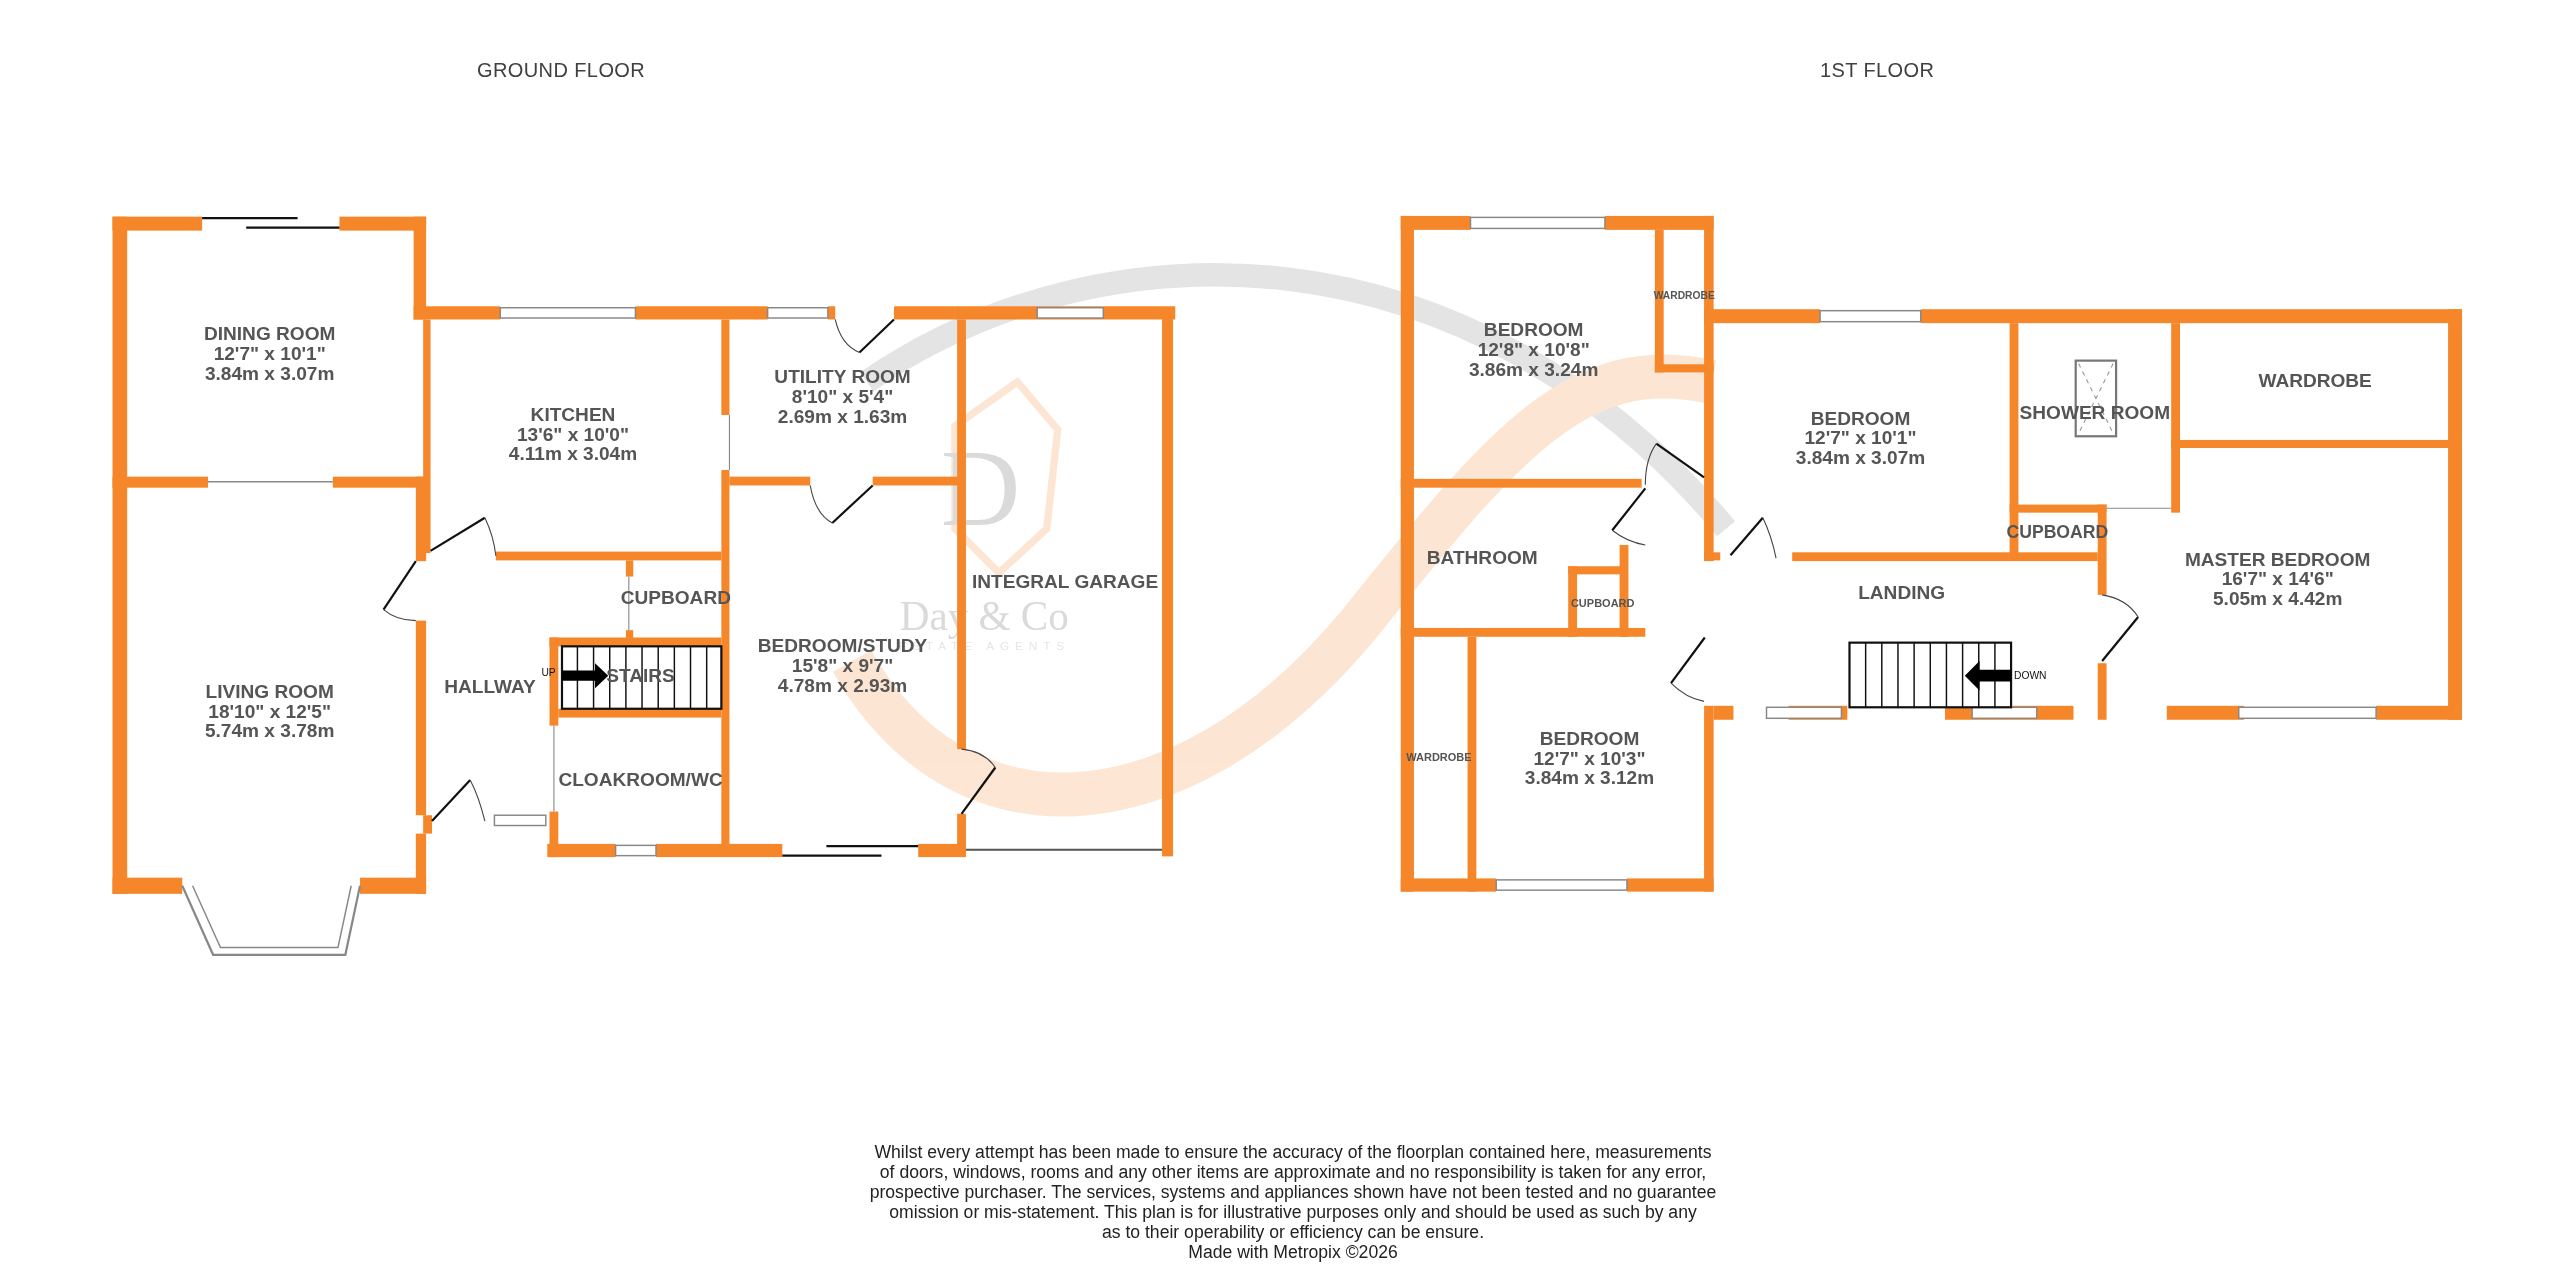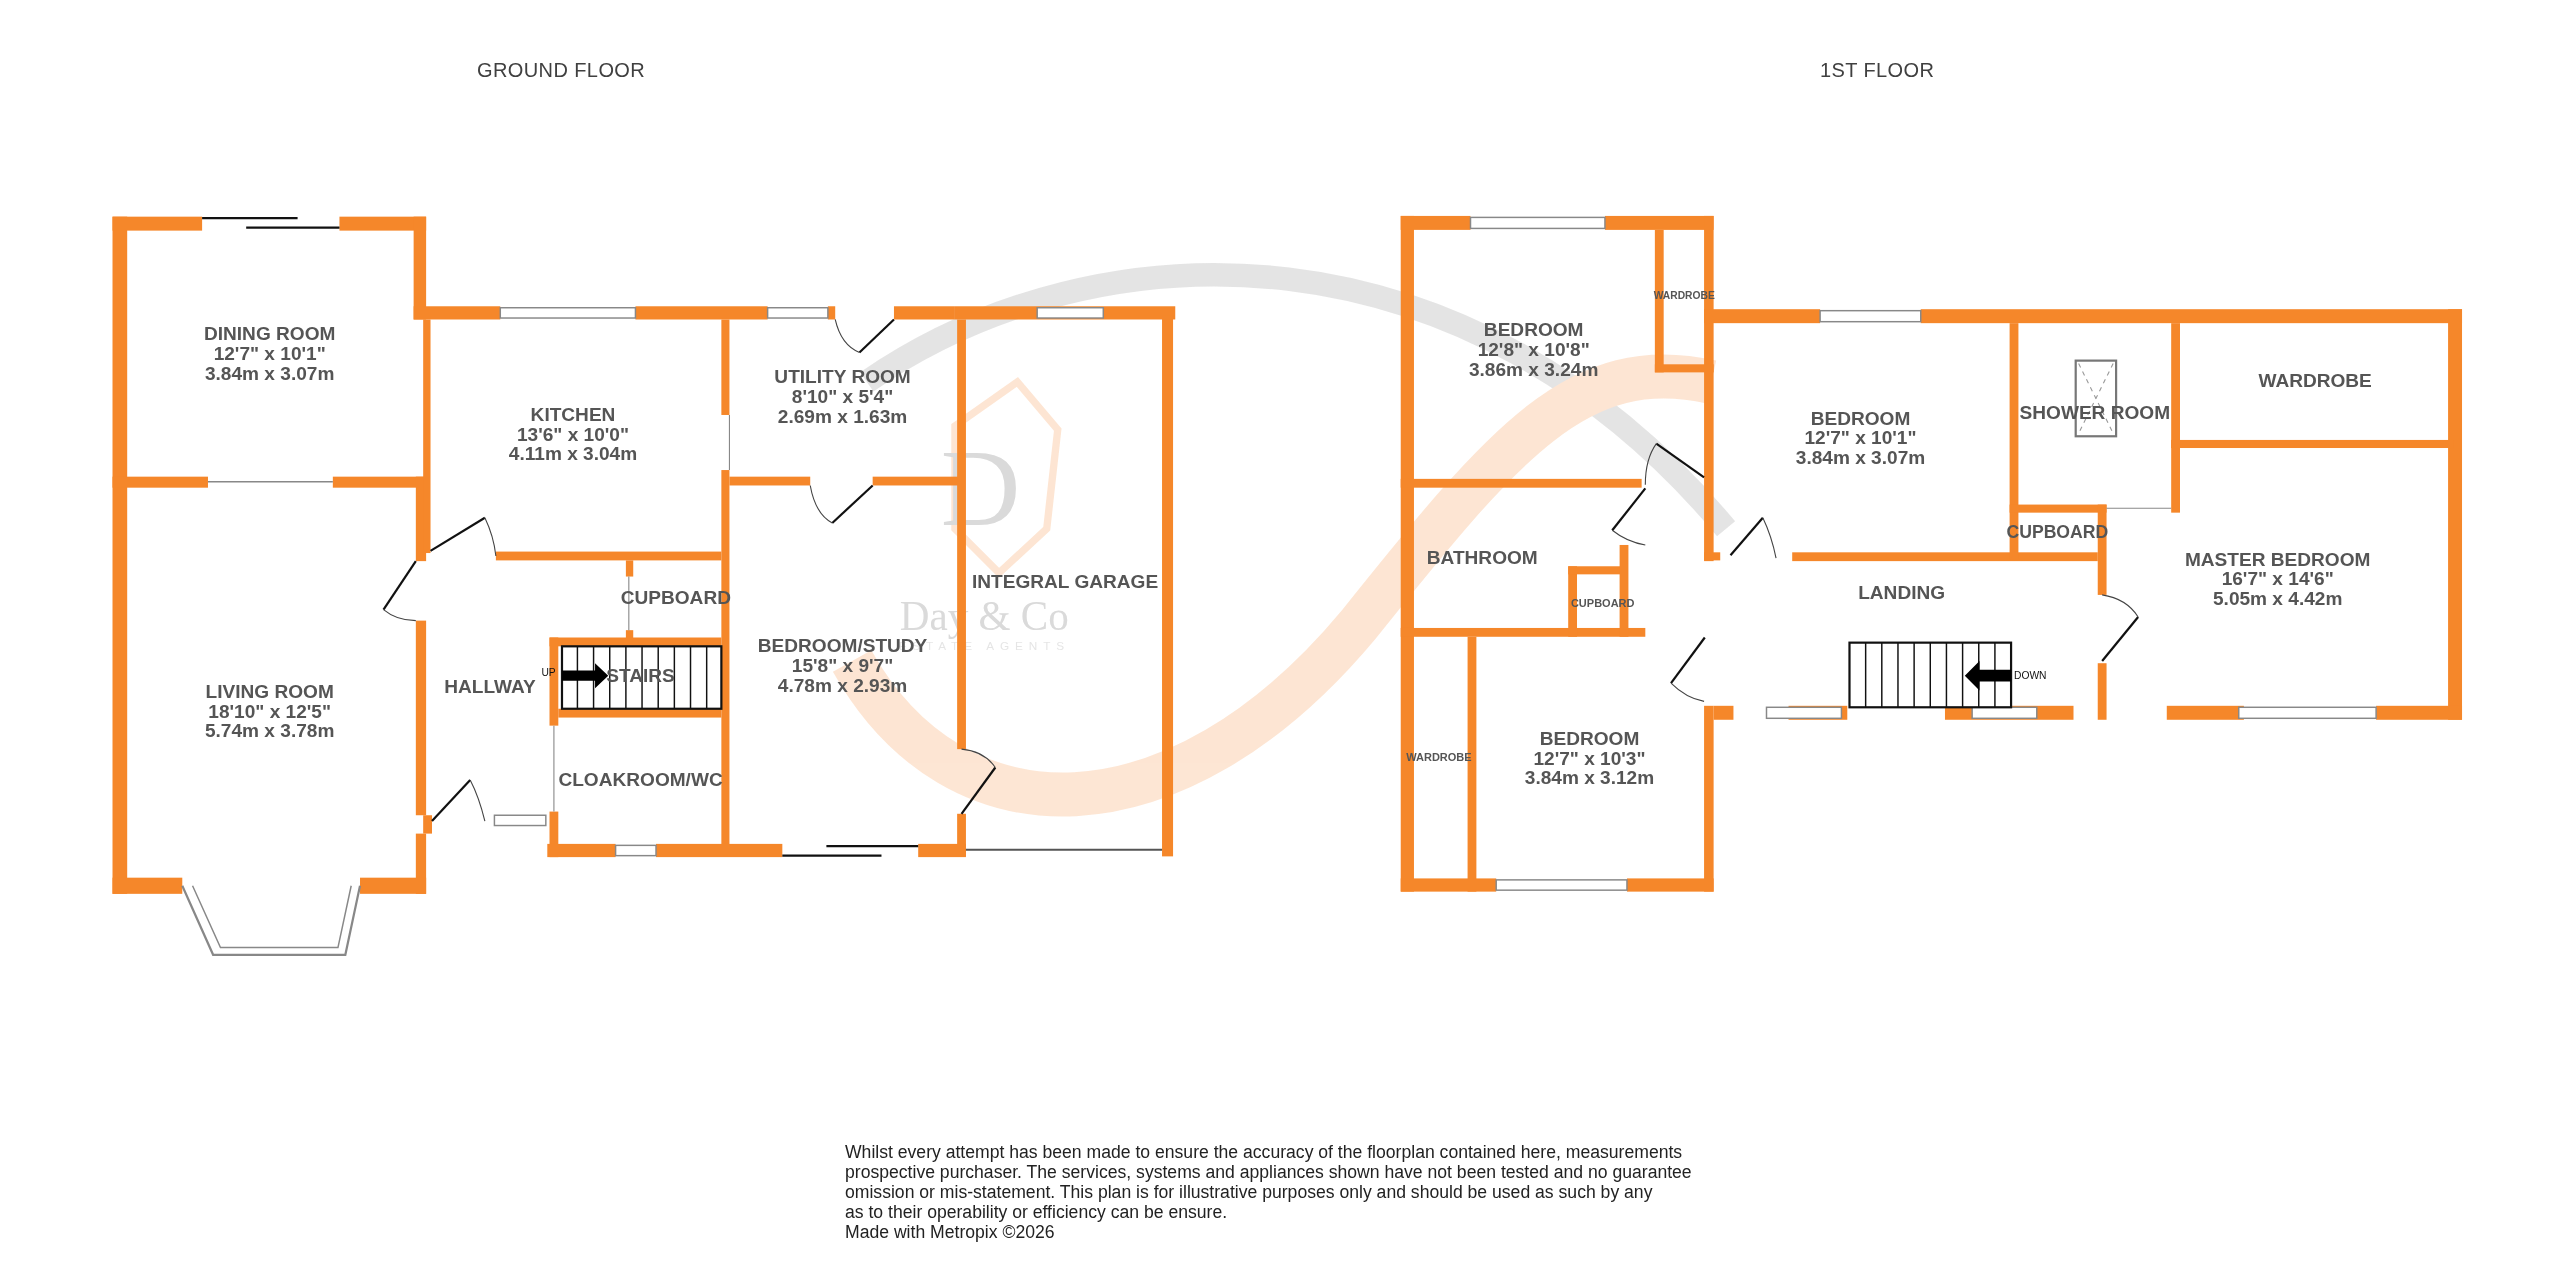--- a/index.html
+++ b/index.html
@@ -1,20 +1,20 @@
 <!DOCTYPE html>
 <html style="font-size:11.8px"><head>
 <meta charset="utf-8">
 <style>
   html, body { margin: 0; padding: 0; background: #ffffff; }
   body { width: 2576px; height: 1264px; overflow: hidden; position: relative; font-family: "Liberation Sans", sans-serif; }
   #plan { position: absolute; left: 0; top: 0; width: 2576px; height: 1264px; }
   .floor-title { position: absolute; top: 59px; font-family: "Liberation Sans", sans-serif; font-size: 20px; color: #404040; letter-spacing: 0.4px; }
   .room-label { font-family: "Liberation Sans", sans-serif; font-weight: bold; fill: #555555; text-anchor: middle; }
-  .disclaimer { position: absolute; left: 845px; top: 1142px; width: 896px; font-family: "Liberation Sans", sans-serif; font-size: 17.6px; line-height: 20px; color: #222222; }
+  .disclaimer { position: absolute; left: 845px; top: 1142px; width: 896px; text-align: center; font-family: "Liberation Sans", sans-serif; font-size: 17.6px; line-height: 20px; color: #222222; }
   .wm-text { font-family: "Liberation Serif", serif; fill: #d6d6d6; }
   .wm-sub { font-family: "Liberation Sans", sans-serif; fill: #e3e3e3; letter-spacing: 8px; }
 </style>
 </head>
 <body>
 
 <div class="floor-title" style="left:477px;">GROUND FLOOR</div>
 <div class="floor-title" style="left:1792px;margin-left:28px;">1ST FLOOR</div>
 
 <svg id="plan" viewBox="0 0 3507 1721" xmlns="http://www.w3.org/2000/svg">
@@ -264,18 +264,19 @@
   <g>
     <text class="room-label" x="2164" y="1014" font-size="26">BEDROOM</text>
     <text class="room-label" x="2164" y="1041" font-size="26">12'7"  x 10'3"</text>
     <text class="room-label" x="2164" y="1068" font-size="26">3.84m  x 3.12m</text>
   </g>
   <text x="2742" y="924" font-size="14" fill="#111" font-family="Liberation Sans, sans-serif">DOWN</text>
 </svg>
 
 <div class="disclaimer">
   <div>Whilst every attempt has been made to ensure the accuracy of the floorplan contained here, measurements</div>
+  <div>of doors, windows, rooms and any other items are approximate and no responsibility is taken for any error,</div>
   <div>prospective purchaser. The services, systems and appliances shown have not been tested and no guarantee</div>
   <div>omission or mis-statement. This plan is for illustrative purposes only and should be used as such by any</div>
   <div>as to their operability or efficiency can be ensure.</div>
   <div>Made with Metropix ©2026</div>
 </div>
 
 
 </body></html>

